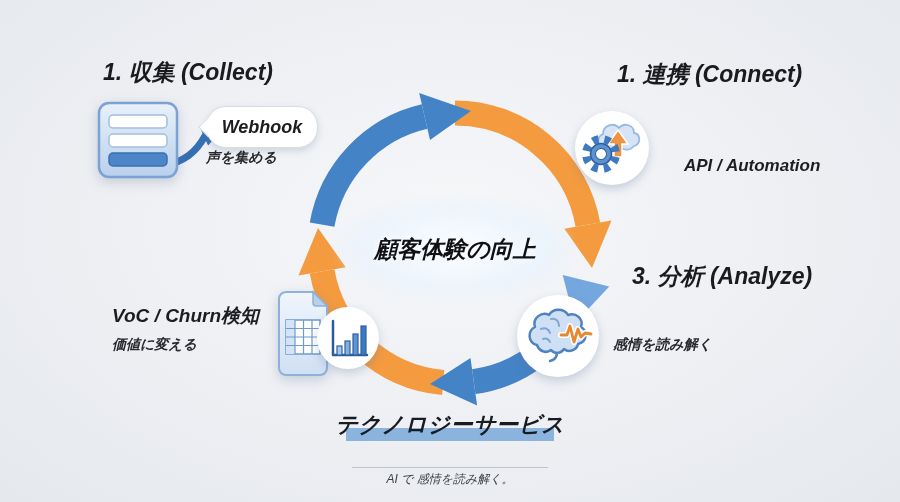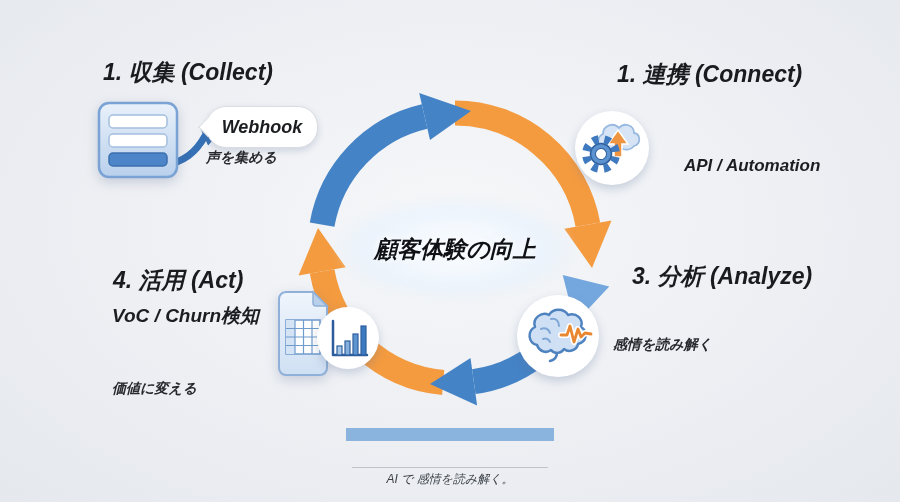--- a/index.html
+++ b/index.html
@@ -142,21 +142,20 @@
       <path d="M40 58 c0 5 -3 7 -7 8" fill="none" stroke="#4f83c0" stroke-width="2.5" stroke-linecap="round"></path>
       <path d="M24 34 c4 -2 8 0 9 4" fill="none" stroke="#7fa7d6" stroke-width="2" stroke-linecap="round"></path>
       <path d="M34 24 c5 -1 8 2 8 7" fill="none" stroke="#7fa7d6" stroke-width="2" stroke-linecap="round"></path>
       <path d="M26 44 c3 -1 6 0 7 3" fill="none" stroke="#7fa7d6" stroke-width="2" stroke-linecap="round"></path>
       <polyline points="44,40 50,40 53,31 57,47 61,34 64,42 68,38 74,39" fill="none" stroke="#ffffff" stroke-width="6" stroke-linejoin="round" stroke-linecap="round"></polyline>
       <polyline points="44,40 50,40 53,31 57,47 61,34 64,42 68,38 74,39" fill="none" stroke="#e8872f" stroke-width="2.8" stroke-linejoin="round" stroke-linecap="round"></polyline>
     </svg>
   </div>
   <div class="abs caption" style="left:613px;top:336px;width:240px;">感情を読み解く</div>
 
-  <div class="abs heading" style="left:113px;top:265px;">4. 活用 (Act)</div>
 
   <div class="abs icon-shadow" style="left:276px;top:290px;">
     <svg width="54" height="86" viewBox="0 0 54 86">
       <defs>
         <linearGradient id="docGrad" x1="0" y1="0" x2="0" y2="1">
           <stop offset="0" stop-color="#f0f5fc"></stop>
             <stop offset="1" stop-color="#cfe0f3"></stop>
         </linearGradient>
       </defs>
       <path d="M9 2 h28 l14 14 v62 a7 7 0 0 1 -7 7 h-34 a7 7 0 0 1 -7 -7 v-69 a7 7 0 0 1 7 -7 z" fill="url(#docGrad)" stroke="#8fb0d8" stroke-width="2"></path>
@@ -170,22 +169,23 @@
   <div class="abs badge" id="chart-badge">
     <svg width="62" height="62" viewBox="0 0 62 62">
       <path d="M16 14 V48 M16 48 H50" fill="none" stroke="#2c5c9c" stroke-width="2.5" stroke-linecap="round"></path>
       <rect x="20" y="39" width="5" height="9" fill="#a9c8e9" stroke="#2e5f9e" stroke-width="1.2"></rect>
       <rect x="28" y="34" width="5" height="14" fill="#85b0de" stroke="#2e5f9e" stroke-width="1.2"></rect>
       <rect x="36" y="27" width="5" height="21" fill="#5e94d0" stroke="#2e5f9e" stroke-width="1.2"></rect>
       <rect x="44" y="19" width="5" height="29" fill="#3b79c0" stroke="#2e5f9e" stroke-width="1.2"></rect>
     </svg>
   </div>
   <div class="abs line1" style="left:112px;top:303px;font-size:19px;">VoC / Churn検知</div>
-  <div class="abs caption" style="left:112px;top:336px;width:130px;margin-top:44px;">価値に変える</div>
+  <div class="abs caption" style="left:112px;top:336px;width:130px;">価値に変える</div>
 
   <div class="abs center-glow"></div>
   <div class="abs center-label" style="left:455px;top:234px;">顧客体験の向上</div>
 
   <div class="abs footer-band"></div>
+  <div class="abs footer-brand">テクノロジーサービス</div>
   <div class="abs footer-divider"></div>
   <div class="abs footer-tagline">AI で 感情を読み解く。</div>
 
 </div>
 
 </body></html>

